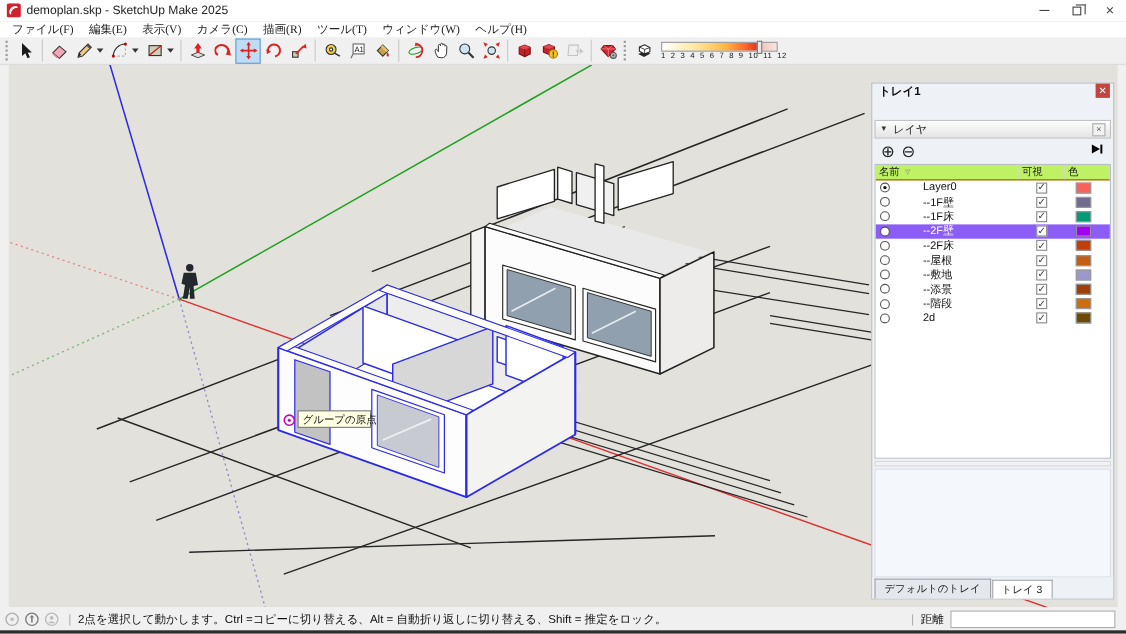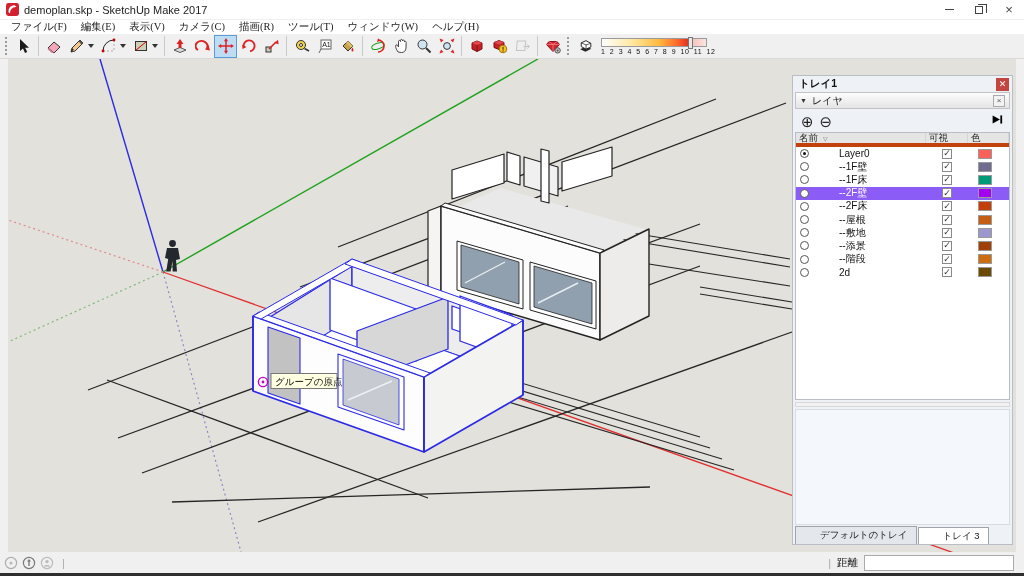--- a/index.html
+++ b/index.html
@@ -37,75 +37,75 @@
   .track-time { width:118px;
     background:linear-gradient(90deg,#FFFFFF 0%,#D9E3F0 40%,#93AEDC 70%,#4A61C0 90%,#2A3E9E 100%); }
   .thumb { position:absolute; top:-2px; width:5px; height:12px; background:#E8E8E8; border:1px solid #777; }
   .tick-row { font-size:7px; color:#111; margin-top:1px; letter-spacing:0.5px; word-spacing:2px; white-space:nowrap; }
   .time-row { display:flex; justify-content:space-between; font-size:7.5px; color:#111; margin-top:1px; }
   
   #viewport { position:absolute; left:8px; top:59px; width:1008px; height:493px; background:#E2E1DB; }
   
   #tray { position:absolute; left:792px; top:75px; width:221px; height:470px; background:#EEF1F6;
     border:1px solid #B9BDC4; display:flex; flex-direction:column; }
-  #tray-titlebar { height:16px; display:flex; align-items:center; padding:0 3px 0 6px; }
+  #tray-titlebar { height:33px; display:flex; align-items:flex-start; padding:0 3px 0 6px; }
   #tray-title { font-size:10.5px; font-weight:bold; color:#111; }
   #tray-close { margin-left:auto; width:13px; height:13px; background:#C24540; color:#FFF; font-size:9px;
     display:flex; align-items:center; justify-content:center; }
   #section-header { height:17px; margin:0 2px; background:linear-gradient(#FDFDFD,#E4E4E4);
     border:1px solid #C2C2C2; display:flex; align-items:center; padding:0 4px; }
   #section-arrow { font-size:7px; color:#333; margin-right:5px; }
   #section-title { font-size:10px; color:#222; }
   #section-close { margin-left:auto; width:12px; height:12px; border:1px solid #AAA; background:#F2F2F2;
     color:#555; font-size:8px; display:flex; align-items:center; justify-content:center; }
   #layer-toolbar { height:22px; display:flex; align-items:center; padding:0 6px; margin:1px 2px 0 2px; background:#EEF1F6; }
   .circle-btn { font-size:15px; line-height:1; color:#222; margin-right:6px; }
   #layer-detail-arrow { margin-left:auto; }
   #layer-table { margin:0 2px; background:#FFF; border:1px solid #B9BDC4; flex:0 0 268px; display:flex; flex-direction:column; overflow:hidden; }
-  #col-header { display:flex; height:14px; background:#e5e5e5; border-bottom:4px solid #c2410c; font-size:9.5px; color:#222;text-align:right; }
+  #col-header { display:flex; height:14px; background:#bef264; border-bottom:1px solid #c2410c; font-size:9.5px; color:#222;text-align:right; }
   #col-header .col { border-right:1px solid #D5D5D5; padding:1px 3px; display:flex; align-items:center; }
   .col-name { width:130px; }
   .col-vis { width:42px; }
   .col-color { flex:1; }
   .sort-ind { font-size:6px; color:#777; margin-left:5px; }
   .lrow { display:flex; align-items:center; height:13.2px; font-size:10px; color:#111; }
   .lrow.sel { background:#8b5cf6; color:#FFF; }
   .lradio { width:9px; height:9px; border:1px solid #555; border-radius:50%; margin:0 5px 0 4px; background:#FFF; position:relative; flex:none; }
   .lradio.on:before { content:""; position:absolute; left:2px; top:2px; width:3px; height:3px; border-radius:50%; background:#111; }
   .lname { width:112px; white-space:nowrap; overflow:hidden;padding-left:25px; }
   .lvis { width:42px; display:flex; justify-content:center; font-size:9px; color:#333; }
   .lvis .cb { width:10px; height:10px; border:1px solid #888; background:#FFF; display:flex; align-items:center; justify-content:center; line-height:1; }
   .lcol { width:14px; height:10px; border:1px solid #9A9A9A; margin-left:10px; flex:none; }
   #list-filler { flex:1; background:#FFF; }
   #tray-splitter { height:5px; margin:2px 2px; background:#F2F2F2; border:1px solid #D8D8D8; }
   #tray-empty { flex:1; margin:0 2px; background:#F4F8FD; border:1px solid #D8DDE4; }
   #tray-tabs { height:19px; display:flex; align-items:flex-end; padding-left:2px; background:#EEF1F6; }
   .tray-tab { font-size:9.5px; color:#222; border:1px solid #9FA4AC; border-bottom:none; background:#E4E7EC;
-    padding:2px 8px 2px 24px; margin-right:1px; }
+    padding:2px 8px 2px 8px; margin-right:1px; }
   .tray-tab.active { background:#FFFFFF; height:17px; }
   
   #statusbar { position:absolute; left:0; top:552px; width:1024px; height:21px; background:#F0F0F0;
     display:flex; align-items:center; padding-left:4px; }
   .sicon { margin-right:4px; opacity:.75; }
   .sb-sep { color:#AAA; font-size:11px; margin:0 6px 0 4px; }
   #status-message { font-size:10.5px; color:#111; white-space:nowrap; }
   #measure-group { margin-left:auto; display:flex; align-items:center; margin-right:10px; }
   #measure-label { font-size:10.5px; color:#111; margin-right:6px; }
   #measure-input { width:150px; height:16px; background:#FFF; border:1px solid #ABABAB; font-size:10px; padding:0 3px; }
   #bottom-edge { position:absolute; left:0; top:573px; width:1024px; height:3px; background:#2E2E2E; }
 </style>
 </head>
 <body>
 
 <div id="titlebar">
   <svg id="app-logo" viewBox="0 0 16 16">
     <rect x="0" y="0" width="16" height="16" rx="3" fill="#D2202F"></rect>
     <path d="M3 11 A7 7 0 0 1 11 3 L13 5 A7 7 0 0 0 5 13 Z" fill="#FFFFFF"></path>
   </svg>
-  <span id="title-text">demoplan.skp - SketchUp Make 2017</span>
+  <span id="title-text">demoplan.skp - SketchUp Make 2025</span>
   <div id="wincontrols">
     <span class="wbtn">
         <span class="glyph-min"></span>
       </span>
     <span class="wbtn">
         <span class="glyph-restore"></span>
       </span>
     <span class="wbtn glyph-close">×</span>
   </div>
 </div>
@@ -538,19 +538,20 @@
       <circle cx="7" cy="7" r="5.6" fill="none" stroke="#555" stroke-width="1.2"></circle>
       <line x1="7" y1="4" x2="7" y2="10" stroke="#555" stroke-width="1.4"></line>
       <path d="M7 3 L9 5.4 L5 5.4 Z" fill="#555"></path>
     </svg>
   <svg class="sicon" width="14" height="14" viewBox="0 0 14 14">
       <circle cx="7" cy="7" r="5.6" fill="none" stroke="#AAA" stroke-width="1.2"></circle>
       <circle cx="7" cy="5.6" r="1.7" fill="#AAA"></circle>
       <path d="M3.8 10.5 C4.3 8.6 9.7 8.6 10.2 10.5" fill="#AAA"></path>
     </svg>
   <span class="sb-sep">|</span>
+  <span id="status-message">2点を選択して動かします。Ctrl =コピーに切り替える、Alt = 自動折り返しに切り替える、Shift = 推定をロック。</span>
   <div id="measure-group">
     <span class="sb-sep">|</span>
     <span id="measure-label">距離</span>
     <input id="measure-input" value="" style="">
   </div>
 </div>
 <div id="bottom-edge"></div>
 
 </body></html>

